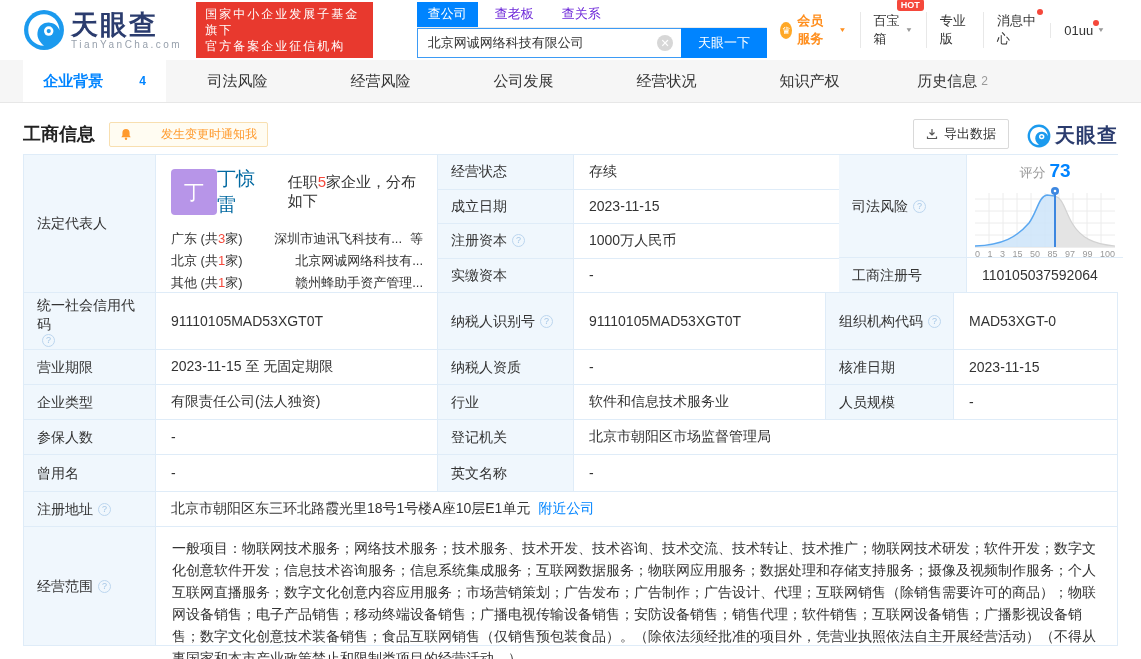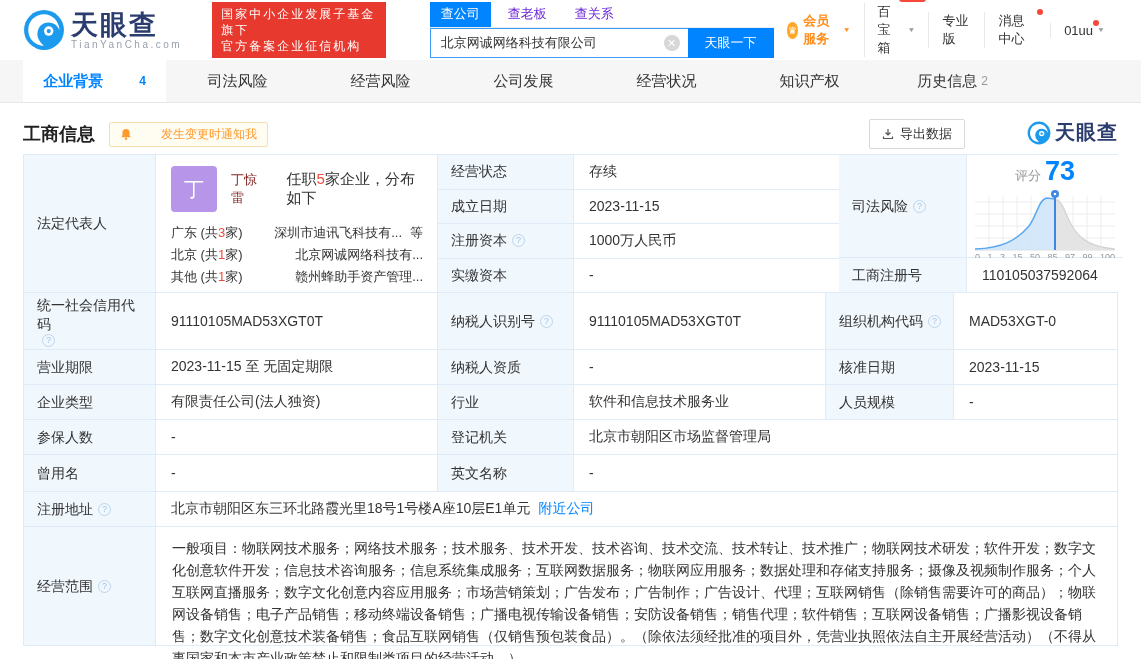--- a/index.html
+++ b/index.html
@@ -6,21 +6,21 @@
   html,body { width:1141px; height:659px; overflow:hidden; background:#fff;
     font-family:"Liberation Sans","DejaVu Sans",sans-serif; color:#333; }
 
   
   .header { height:60px; display:flex; align-items:center; padding:0 23px; background:#fff; }
   .logo { display:flex; align-items:center; cursor:pointer; }
   .logo-swirl { width:42px; height:42px; }
   .logo-text { margin-left:6px; }
   .logo-cn { font-size:27px; font-weight:bold; color:#2b3c6e; letter-spacing:2px; line-height:28px; }
   .logo-en { font-size:10px; color:#97a0ac; letter-spacing:2.5px; }
-  .cert-badge { margin-left:30px; background:#e8392e; color:#fff; font-size:12px;
+  .cert-badge { margin-left:14px; background:#e8392e; color:#fff; font-size:12px;
     padding:4px 9px; line-height:16px; letter-spacing:2px; }
   .search-block { margin-left:44px; width:402px; }
   .search-tabs { display:flex; align-items:flex-end; border-bottom:1px solid #ebebeb; }
   .search-tab { font-size:13px; color:#6d28d9; padding:3px 11px 4px; cursor:pointer; margin-right:6px; }
   .search-tab.active { background:#0084ff; color:#fff; }
   .search-row { display:flex; margin-top:0; }
   .search-input-wrap { position:relative; flex:1; }
   .search-input { width:100%; height:30px; border:1px solid #3d9bf5; border-right:none; outline:none;
     font-size:13px; padding:0 30px 0 10px; color:#333; font-family:inherit; }
   .clear-icon { position:absolute; right:8px; top:7px; width:16px; height:16px; border-radius:50%;
@@ -48,21 +48,21 @@
   .page-tab.active { background:#fff; color:#0084ff; font-weight:bold;gap:32px; }
   .tab-count { font-size:12px; margin-left:4px; color:#999; }
   .page-tab.active .tab-count { color:#0084ff; }
 
   
   .section-head { display:flex; align-items:center; margin:16px 23px 5px; }
   .section-title { font-size:18px; font-weight:bold; color:#222; }
   .notify-badge { margin-left:14px; display:flex; align-items:center; background:#fffcf2;
     border:1px solid #f8dfb0; color:#ff9a2e; font-size:12px; padding:3px 10px; border-radius:2px; cursor:pointer;gap:24px; }
   .notify-badge svg { margin-right:5px; }
-  .head-right { margin-left:auto; display:flex; align-items:flex-start;gap:44px; }
+  .head-right { margin-left:auto; display:flex; align-items:flex-end; }
   .export-btn { display:flex; align-items:center; border:1px solid #d9d9d9; background:#fff; border-radius:2px;
     padding:5px 12px; font-size:13px; color:#333; cursor:pointer; font-family:inherit; }
   .export-btn svg { margin-right:6px; }
   .watermark { display:flex; align-items:center; margin-left:18px; }
   .watermark .wm-text { font-size:20px; font-weight:bold; color:#2b3c6e; letter-spacing:1px; margin-left:4px; }
 
   
   .table { margin:0 23px; border:1px solid #dfecf8; }
   .trow { display:flex; border-bottom:1px solid #dfecf8; }
   .trow.last { border-bottom:none; }
@@ -80,41 +80,41 @@
   .q-icon { display:inline-block; width:13px; height:13px; border:1px solid #bcd6ef; border-radius:50%;
     color:#a5c6e6; font-size:9px; line-height:11px; text-align:center; margin-left:5px; cursor:pointer; flex:none; }
   .red { color:#f5483b; }
   .blue-link { color:#0084ff; cursor:pointer; }
 
   .row1 { height:138px; }
   .legal-cell { display:block; padding:11px 14px 8px 15px; }
   .legal-top { display:flex; align-items:center; }
   .avatar { width:46px; height:46px; border-radius:4px; background:#b795e8; color:#fff; font-size:20px;
     display:flex; align-items:center; justify-content:center; cursor:pointer; flex:none; }
-  .legal-name { font-size:13px; color:#7f1d1d; margin-left:14px; cursor:pointer; }
+  .legal-name { font-size:19px; color:#0369a1; cursor:pointer; }
   .legal-note { font-size:15px; color:#333; margin-left:22px; }
   .dist { margin-top:10px; }
   .dist-row { display:flex; font-size:13px; line-height:22px; }
   .dist-region { width:100px; flex:none; }
   .dist-company-wrap { flex:1; text-align:right; }
   .dist-company { color:#333; cursor:pointer; }
   .dist-suffix { margin-left:8px; }
 
   .mid-stack { width:401px; flex:none; display:flex; flex-direction:column; }
   .mid-stack .subrow { flex:1; display:flex; border-bottom:1px solid #dfecf8; }
   .mid-stack .subrow.last { border-bottom:none; }
   .right-stack { flex:1; display:flex; flex-direction:column; }
   .right-stack .subrow { display:flex; }
   .score-subrow { height:103px; border-bottom:1px solid #dfecf8; }
   .reg-subrow { flex:1; }
 
   .score-cell { display:block; padding:4px 8px 2px; }
   .score-head { text-align:center; line-height:24px; }
   .score-word { font-size:13px; color:#999; }
-  .score-num { font-size:27px; font-weight:bold; color:#0084ff; margin-left:4px; }
+  .score-num { font-size:19px; font-weight:bold; color:#0084ff; margin-left:4px; }
   .score-chart { display:block; margin:0 auto; }
   .score-axis { display:flex; justify-content:space-between; width:140px; margin:0 auto;
     font-size:9px; color:#999; line-height:10px; }
 
   .row2 { height:57px; }
   .row3,.row4,.row5,.row7 { height:35px; }
   .row6 { height:37px; }
   .row8 { height:118px; }
   .scope-val { line-height:22px; padding:10px 16px; align-items:flex-start; font-size:14px; }
   .addr-link { margin-left:8px; }

